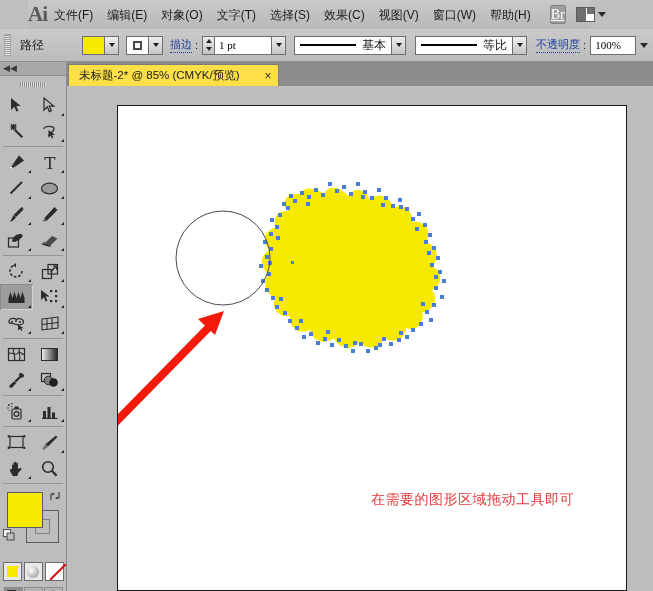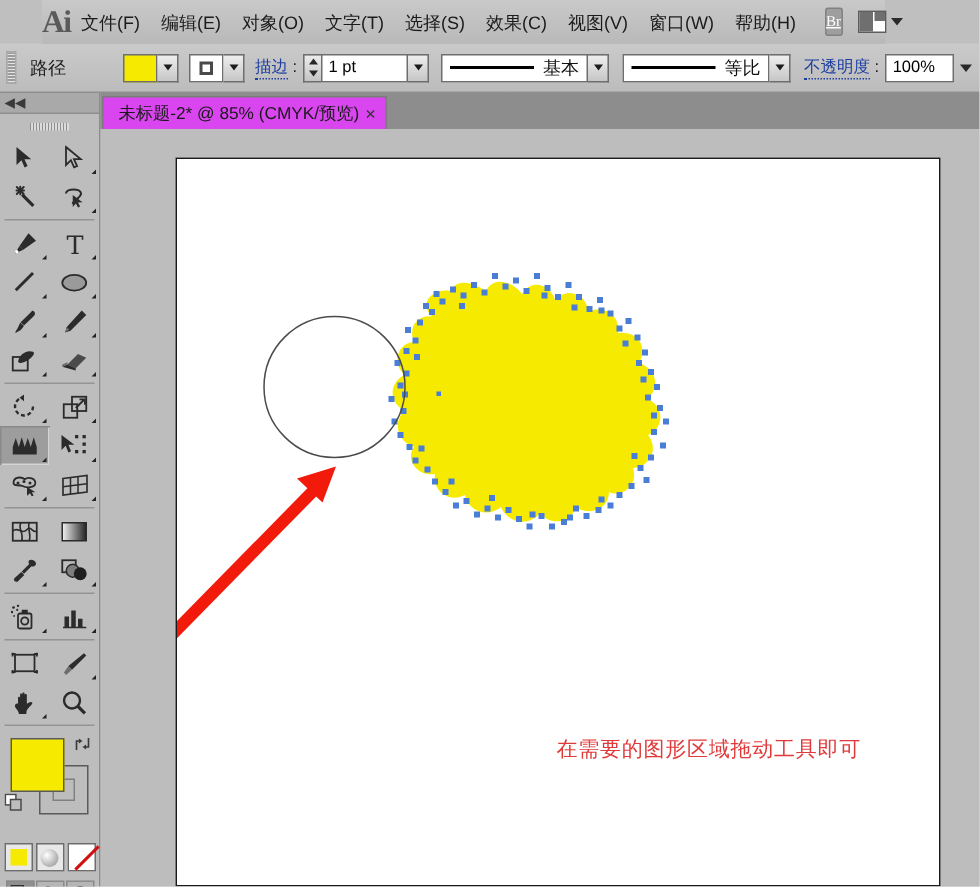--- a/index.html
+++ b/index.html
@@ -53,21 +53,21 @@
   #menu-divider {
     width: 1px; height: 18px;
     background: #9d9d9d;
     margin: 0 6px;
   }
   #br-button {
     width: 24px; height: 17px;
     background: #9e9e9e;
     border: 1px solid #828282;
     border-radius: 2px;
-    font-size: 10px;
+    font-size: 14px;
     color: #ffffff;
     text-align: center;
     line-height: 17px;
     font-family: "Liberation Serif", serif;
     margin-right: 10px;
     text-decoration: underline;
   }
   #workspace-switcher {
     display: flex;
     align-items: center;
@@ -199,21 +199,21 @@
     width: 0; height: 0;
     border-left: 3px solid transparent;
     border-right: 3px solid transparent;
     border-top: 4px solid #262626;
   }
   .field {
     background: #ffffff;
     border: 1px solid #6e6e6e;
     box-sizing: border-box;
     font-size: 11px;
-    font-family: Liberation Sans, sans-serif;
+    font-family: Liberation Serif, serif;
     color: #000;
     padding: 0 4px;
     line-height: 17px;
     white-space: nowrap;
   }
   .combo {
     display: flex;
     align-items: stretch;
     height: 19px;
     margin-right: 9px;
@@ -251,28 +251,28 @@
   #tabbar {
     position: absolute;
     left: 0; top: 62px;
     width: 653px; height: 24px;
     background: #8d8d8d;
   }
   #doc-tab {
     position: absolute;
     left: 68px; top: 2px;
     height: 22px;
-    background: #d946ef;
+    background: #fde047;
     border: 1px solid #7c7c7c;
     border-bottom: none;
     box-sizing: border-box;
     display: flex;
     align-items: center;
     padding: 0 6px 0 10px;
-    gap: 4px;
+    gap: 25px;
   }
   #doc-tab-title {
     font-size: 11.5px;
     color: #1a1a1a;
     white-space: nowrap;
   }
   #doc-tab-close {
     font-size: 12px;
     color: #333;
     line-height: 12px;

